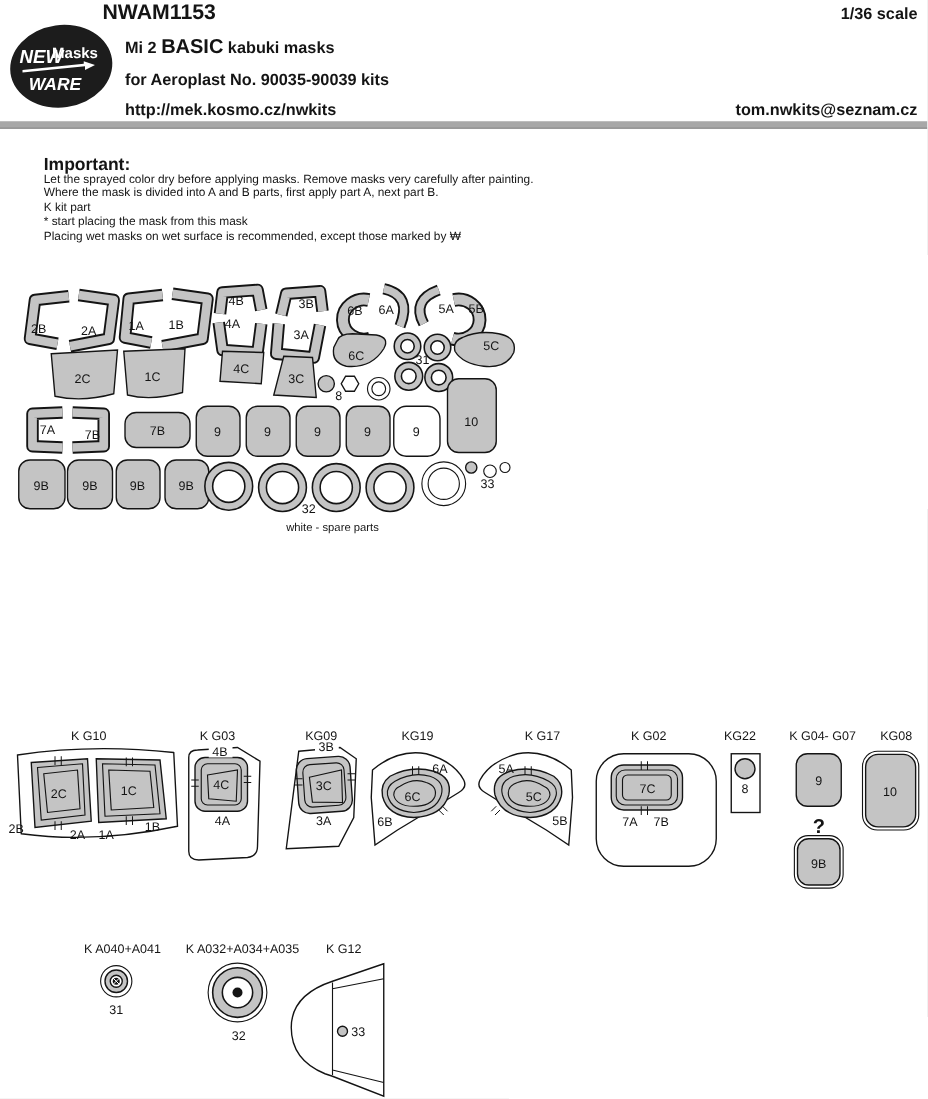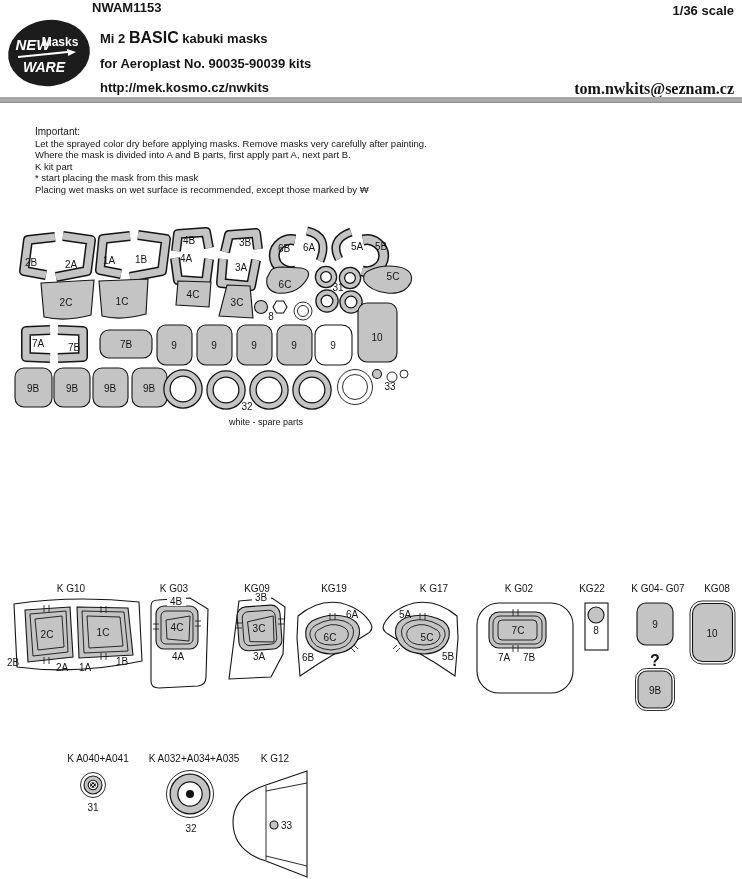--- a/index.html
+++ b/index.html
@@ -1,29 +1,29 @@
 <!DOCTYPE html>
 <html><head>
 <meta charset="utf-8">
 <style>
   html,body{margin:0;padding:0;background:#e8e8e8;}
   .page{position:relative;width:742px;height:879px;background:#fff;overflow:hidden;
         font-family:"Liberation Sans",sans-serif;color:#141414;}
   
-  .hdr-code{position:absolute;left:92px;top:0px;font-size:13px;font-weight:bold;text-align:right;}
+  .hdr-code{position:absolute;left:82px;top:0px;font-size:17px;font-weight:bold;text-align:right;}
   .hdr-line2{position:absolute;left:100px;top:29px;font-size:13px;font-weight:bold;}
   .hdr-line2 .basic{font-size:16px;}
   .hdr-line3{position:absolute;left:100px;top:56px;font-size:13px;font-weight:bold;}
   .hdr-url{position:absolute;left:100px;top:80px;font-size:13px;font-weight:bold;}
   .hdr-scale{position:absolute;right:8px;top:3px;font-size:13px;font-weight:bold;}
-  .hdr-email{position:absolute;right:8px;top:80px;font-size:16px;font-weight:bold;font-family:Liberation Serif, serif;}
+  .hdr-email{position:absolute;right:8px;top:80px;font-size:13px;font-weight:bold;}
   .bar{position:absolute;left:0;top:97px;width:742px;height:5px;background:#a8a8a8;border-bottom:1px solid #8d8d8d;}
   
   .instructions{position:absolute;left:35px;top:126px;font-size:9.5px;line-height:11.6px;width:480px;}
-  .instructions .head{font-weight:normal;font-size:10px;}
+  .instructions .head{font-weight:bold;font-size:14px;}
   
   svg.diagram{position:absolute;left:0;top:0;}
   svg text{font-family:"Liberation Sans",sans-serif;font-size:10px;fill:#141414;text-anchor:middle;}
   svg text.sm{font-size:9px;}
   svg text.big{font-size:16px;font-weight:bold;}
   svg text.start{text-anchor:start;}
   .g{fill:#c4c4c4;stroke:#141414;stroke-width:1.1;}
   .w{fill:#fff;stroke:#141414;stroke-width:1.1;}
   .t{fill:none;stroke:#141414;stroke-width:0.9;}
   .bb{fill:none;stroke:#141414;stroke-linejoin:round;}

